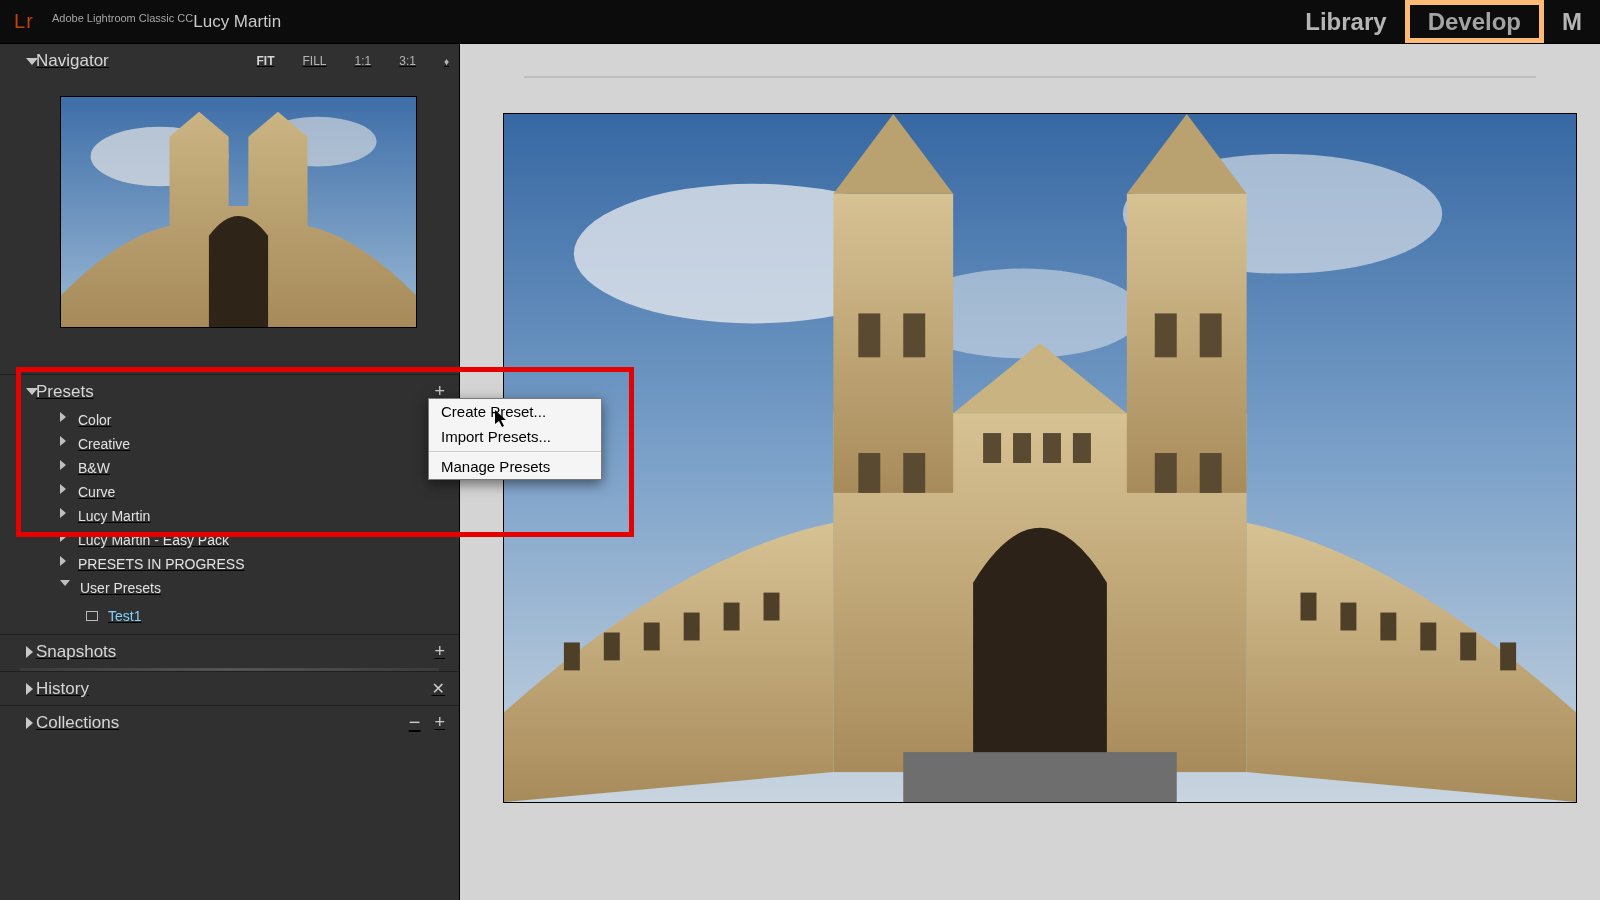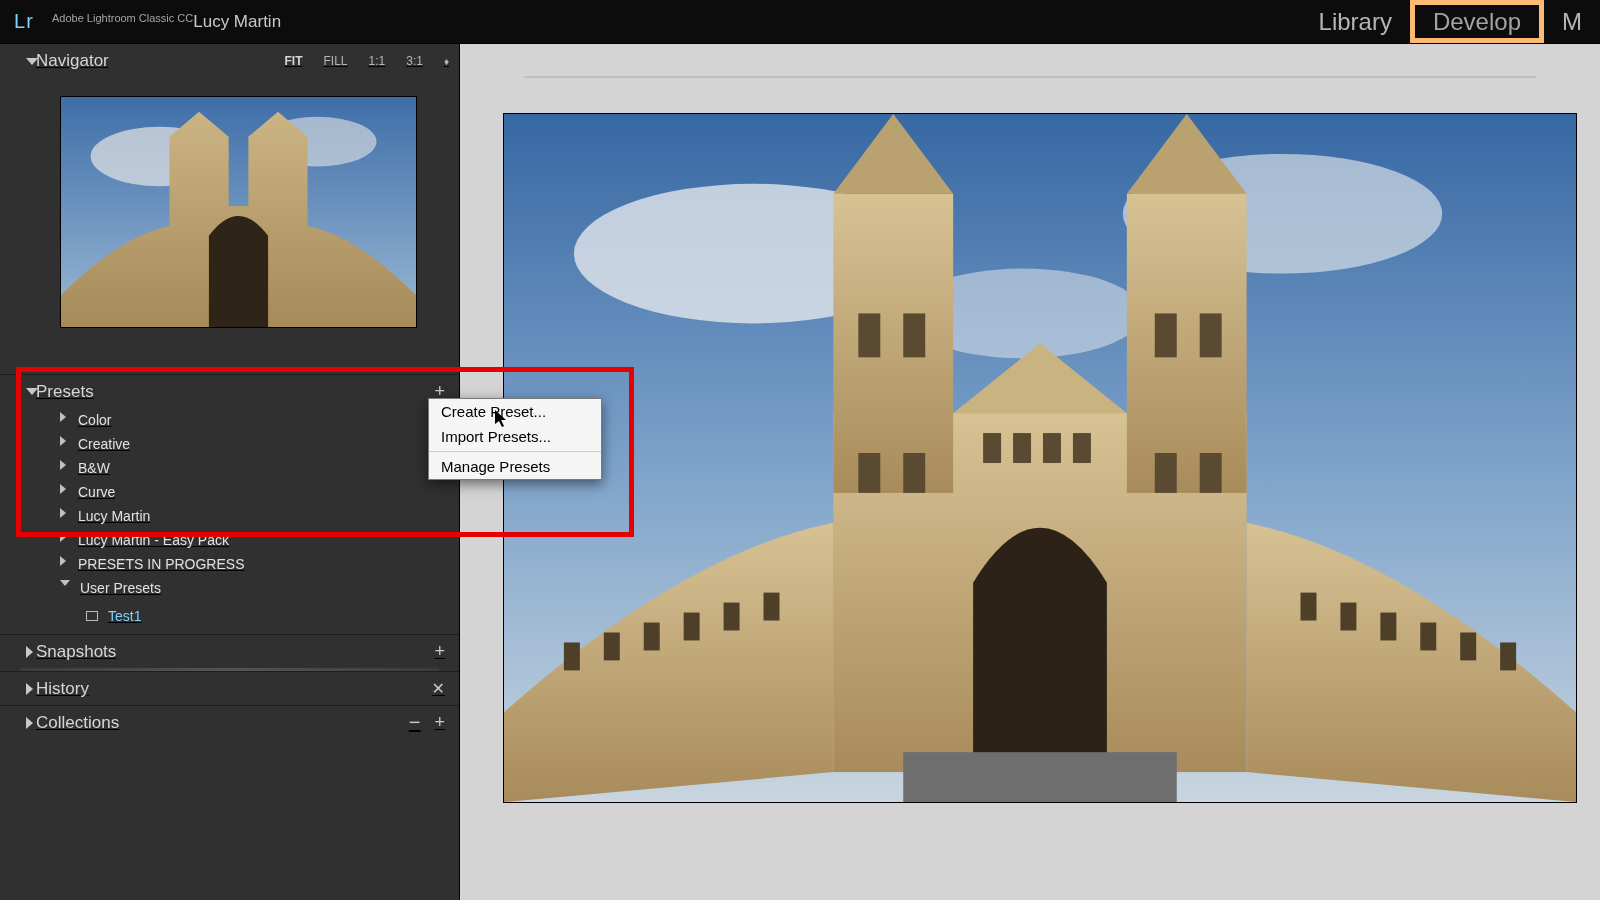--- a/index.html
+++ b/index.html
@@ -1,39 +1,39 @@
 <!DOCTYPE html>
 <html><head>
 <meta charset="utf-8">
 <style>
   * { margin:0; padding:0; box-sizing:border-box; font-family:"Segoe UI",Arial,sans-serif; }
   body { background:#1a1a1a; width:1600px; height:900px; overflow:hidden; position:relative; }
 
   
   .topbar { height:44px; background:#0c0c0c; display:flex; align-items:center; border-bottom:1px solid #000; }
-  .logo { width:48px; height:44px; display:flex; align-items:center; justify-content:center; color:#7dd3fc; font-size:20px; font-weight:300; letter-spacing:1px; }
+  .logo { width:48px; height:44px; display:flex; align-items:center; justify-content:center; color:#c2410c; font-size:20px; font-weight:300; letter-spacing:1px; }
   .title-col { display:flex; flex-direction:row; padding-left:4px; }
   .app-title { color:#a5a5a5; font-size:11px; line-height:13px; }
   .user-name { color:#c9c9c9; font-size:17px; line-height:20px; }
-  .modules { margin-left:auto; display:flex; align-items:flex-end; height:100%; }
+  .modules { margin-left:auto; display:flex; align-items:flex-end; height:100%;font-weight:bold; }
   .module { color:#b5b5b5; font-size:24px; padding:0 18px; height:100%; display:flex; align-items:center; cursor:pointer; }
   .module.active { color:#a3a3a3; border:5px solid #fdba74; }
   .module.trunc { color:#b5b5b5; }
 
   .workspace { display:flex; height:calc(100% - 44px); }
 
   
   .left-panel { width:460px; background:#303030; display:flex; flex-direction:column; border-right:1px solid #000; position:relative;text-decoration:underline; }
   .section-header { display:flex; align-items:center; height:34px; padding:0 10px 0 24px; color:#d6d6d6; font-size:17px; cursor:pointer; border-top:1px solid #1f1f1f; }
   .section-header .disclosure { position:absolute; left:26px; }
   .section-header.nav { border-top:none; }
   .disclosure { width:0;height:0;border-left:6px solid transparent;border-right:6px solid transparent;border-top:7px solid #c9c9c9; display:inline-block; margin-right:10px; }
   .disclosure.collapsed { border-top:none; border-bottom:none; border-left:7px solid #c9c9c9; border-right:none; border-top:6px solid transparent; border-bottom:6px solid transparent; }
   .section-header .label { margin-left:12px; }
-  .zoom-controls { margin-left:auto; display:flex; gap:21px; font-size:12px; color:#b5b5b5; align-items:center; }
+  .zoom-controls { margin-left:auto; display:flex; gap:28px; font-size:12px; color:#b5b5b5; align-items:center; }
   .zoom-controls span:first-child { font-weight:bold; color:#d6d6d6; }
   .nav-thumb { margin:18px 42px 12px 60px; height:232px; border:1px solid #000; background:linear-gradient(#4b7bb5 0%, #6a98c8 40%, #c8b88a 60%, #bba06c 100%); position:relative; overflow:hidden; }
   .nav-thumb svg { position:absolute; top:0; left:0; width:100%; height:100%; }
 
   .presets-highlight { position:absolute; left:16px; top:367px; width:618px; height:170px; border:5px solid #e60000; pointer-events:none; z-index:50; }
 
   .presets-header { position:relative; }
   .plus-btn { margin-left:auto; color:#c9c9c9; font-size:18px; cursor:pointer; padding:0 4px; }
   .minus-btn { color:#c9c9c9; font-size:20px; cursor:pointer; padding:0 10px; }
   .x-btn { margin-left:auto; color:#c9c9c9; font-size:16px; cursor:pointer; padding:0 4px; }

